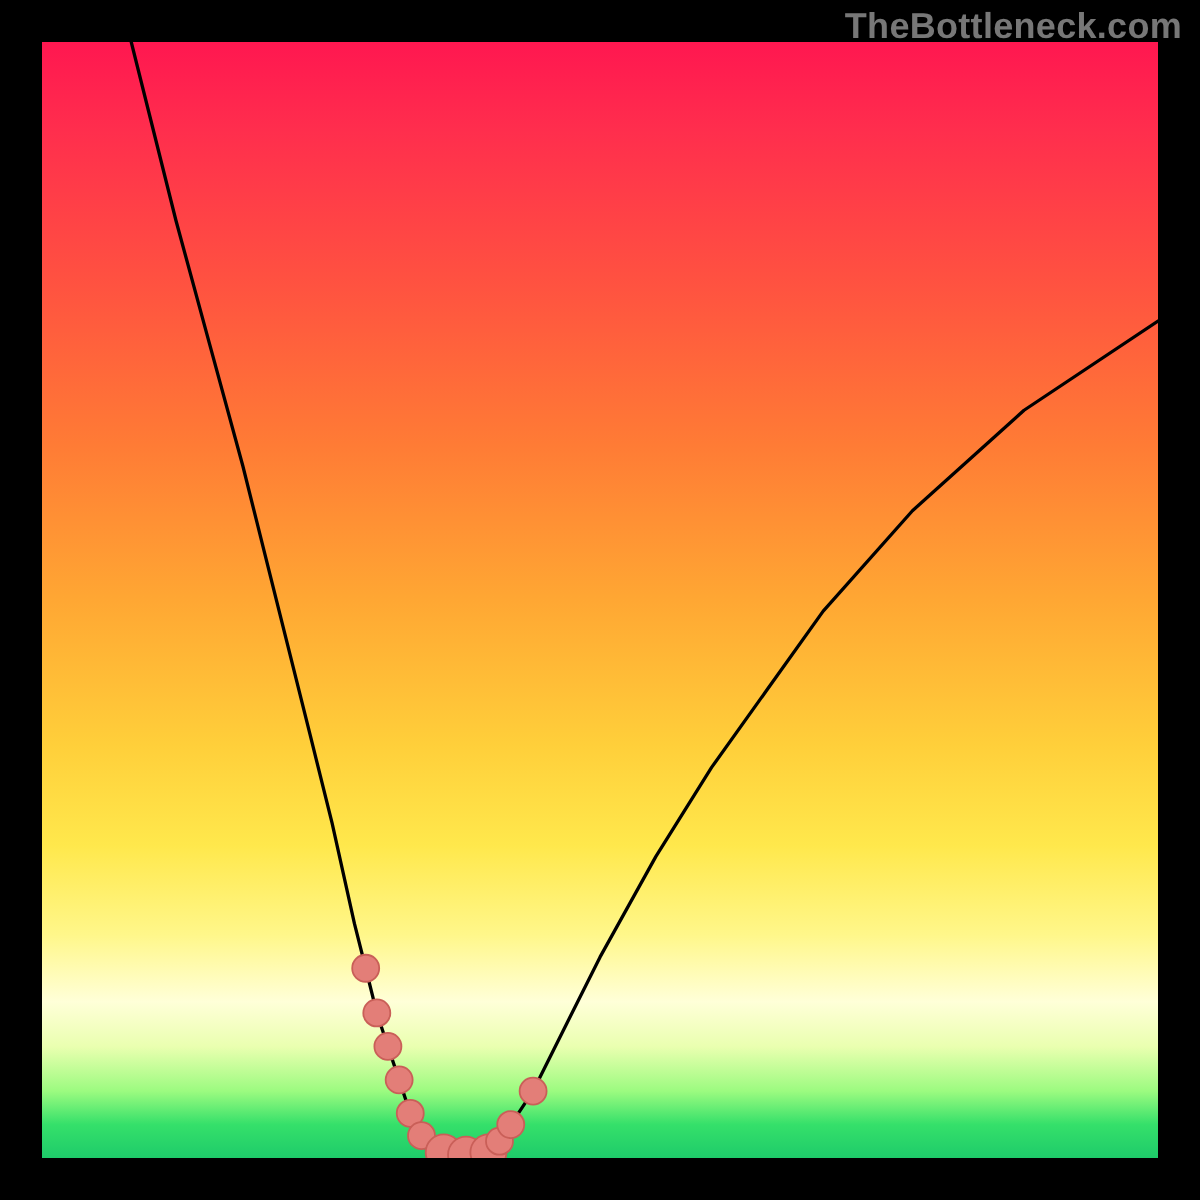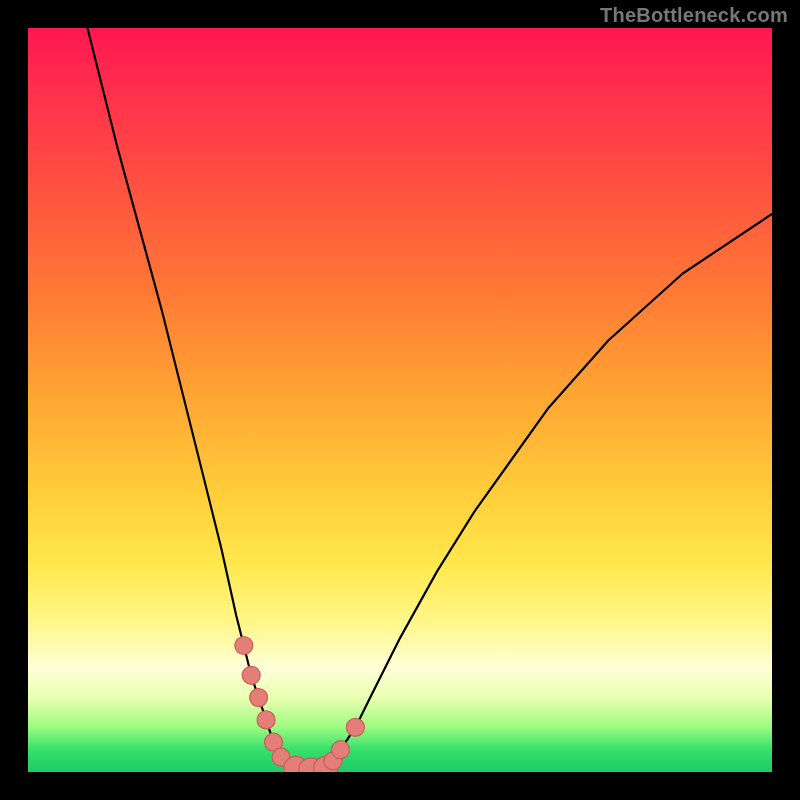--- a/index.html
+++ b/index.html
@@ -15,21 +15,21 @@
     position: relative;
     width: 800px;
     height: 800px;
     background: #000;
   }
   .watermark {
     position: absolute;
     top: 4px;
     right: 12px;
     color: #777;
-    font-size: 20px;
+    font-size: 24px;
     font-weight: 600;
     letter-spacing: 0.2px;
     z-index: 10;
   }
   .plot-area {
     position: absolute;
     left: 28px;
     top: 28px;
     width: 744px;
     height: 744px;

